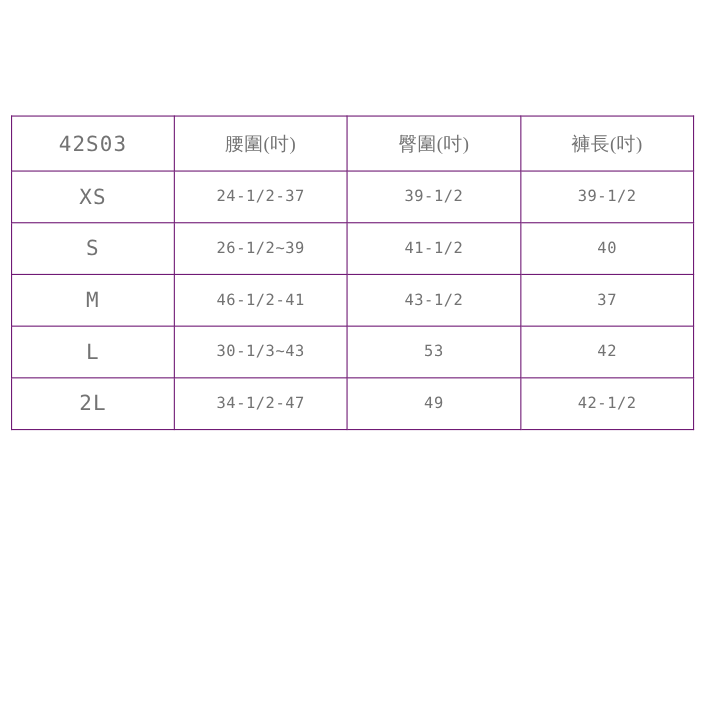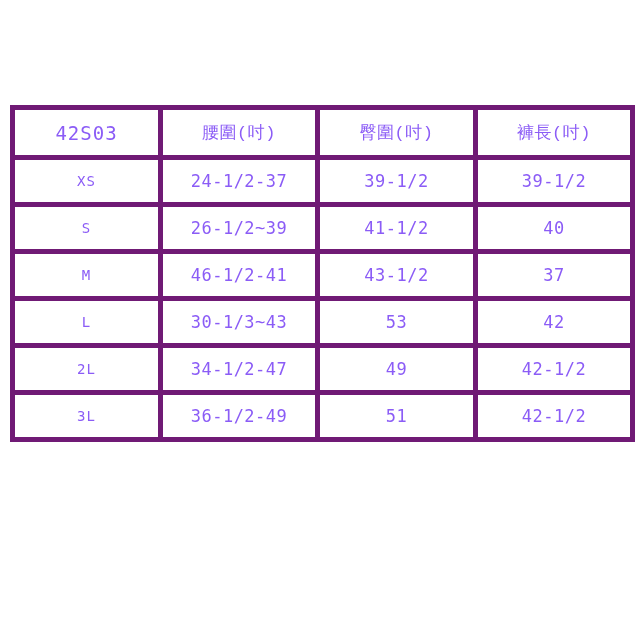--- a/index.html
+++ b/index.html
@@ -27,54 +27,54 @@
     width: 620px;
   }
   table.size-chart {
     border-collapse: collapse;
     table-layout: fixed;
     width: 620px;
     background: #ffffff;
   }
   table.size-chart td,
   table.size-chart th {
-    border: 5px solid #701a75;
+    border: 1px solid #701a75;
     text-align: center;
     vertical-align: middle;
     font-weight: normal;
-    color: #8b5cf6;
+    color: #737373;
     padding: 0;
   }
   
   col.c0 { width: 148px; }
   col.c1 { width: 157px; }
   col.c2 { width: 158px; }
   col.c3 { width: 157px; }
 
   thead tr { height: 50px; }
   tbody tr { height: 47px; }
 
   .code-cell {
     font-family: "DejaVu Sans Mono", monospace;
     font-size: 19px;
     letter-spacing: 1px;
   }
   .head-cell {
-    font-family: Liberation Mono, monospace;
+    font-family: Liberation Serif, serif;
     font-size: 17px;
     letter-spacing: 0.5px;
   }
   .size-cell {
     font-family: "DejaVu Sans Mono", monospace;
-    font-size: 14px;
+    font-size: 19px;
     letter-spacing: 1px;
   }
   .val-cell {
     font-family: "DejaVu Sans Mono", monospace;
-    font-size: 17px;
+    font-size: 14px;
     letter-spacing: 0.5px;
   }
 </style>
 </head>
 <body>
 
 <div class="page">
   <div class="table-wrap">
     <table class="size-chart">
       <colgroup>
@@ -115,22 +115,16 @@
           <td class="val-cell">30-1/3~43</td>
           <td class="val-cell">53</td>
           <td class="val-cell">42</td>
         </tr>
         <tr>
           <td class="size-cell">2L</td>
           <td class="val-cell">34-1/2-47</td>
           <td class="val-cell">49</td>
           <td class="val-cell">42-1/2</td>
         </tr>
-        <tr>
-          <td class="size-cell">3L</td>
-          <td class="val-cell">36-1/2-49</td>
-          <td class="val-cell">51</td>
-          <td class="val-cell">42-1/2</td>
-        </tr>
       </tbody>
     </table>
   </div>
 </div>
 
 </body></html>

